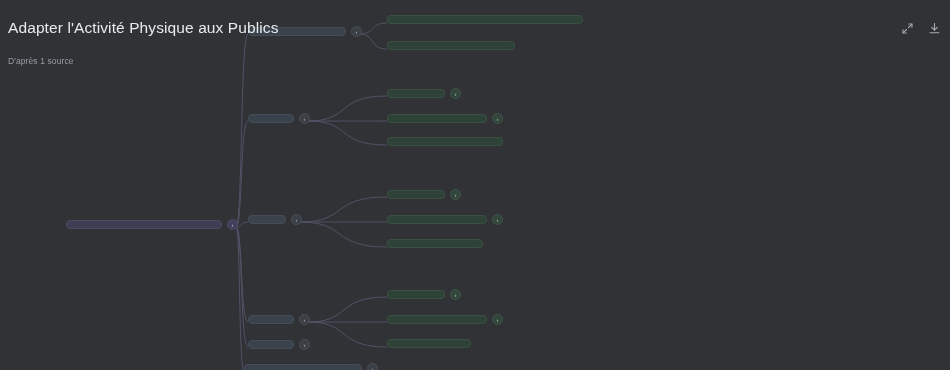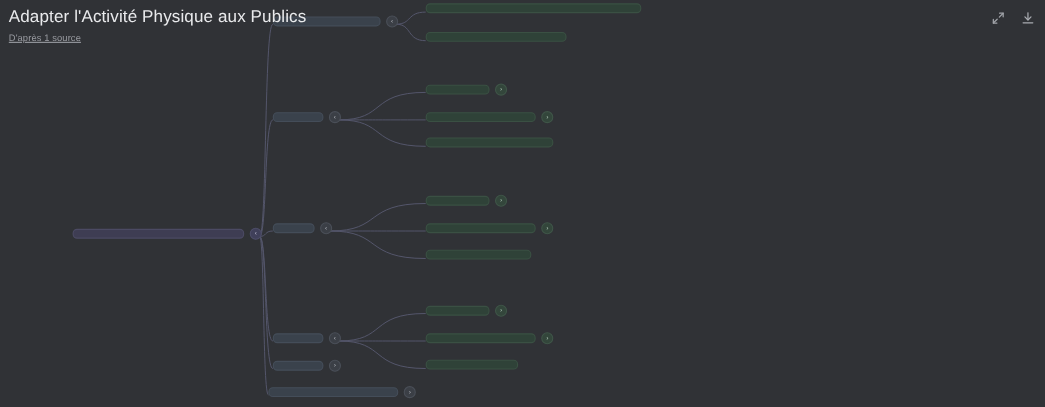--- a/index.html
+++ b/index.html
@@ -10,46 +10,45 @@
   body {
     width: 950px;
     height: 370px;
     overflow: hidden;
     font-family: "Liberation Sans", sans-serif;
     position: relative;
     color: #e8e8ea;
   }
   #canvas {
     position: absolute;
-    left: 0; top: 0;
+    left: 0; top: 12px;
     width: 950px;
     height: 282px;
   }
   
   .header {
     position: absolute;
     left: 8px;
     top: 6px;
     z-index: 5;
   }
   .header .title {
     font-size: 15.5px;
     font-weight: 400;
     color: #e9eaec;
     letter-spacing: .1px;
     line-height: 20px;
     white-space: nowrap;
   }
   .header .subtitle {
-    margin-top: 3px;
+    margin-top: 18px;
     font-size: 8.5px;
     color: #9a9ca2;
     letter-spacing: .1px;
     line-height: 11px;
-    text-decoration: underline;
   }
   
   .tools {
     position: absolute;
     right: 8px;
     top: 9px;
     display: flex;
     gap: 12px;
     align-items: center;
     z-index: 6;

